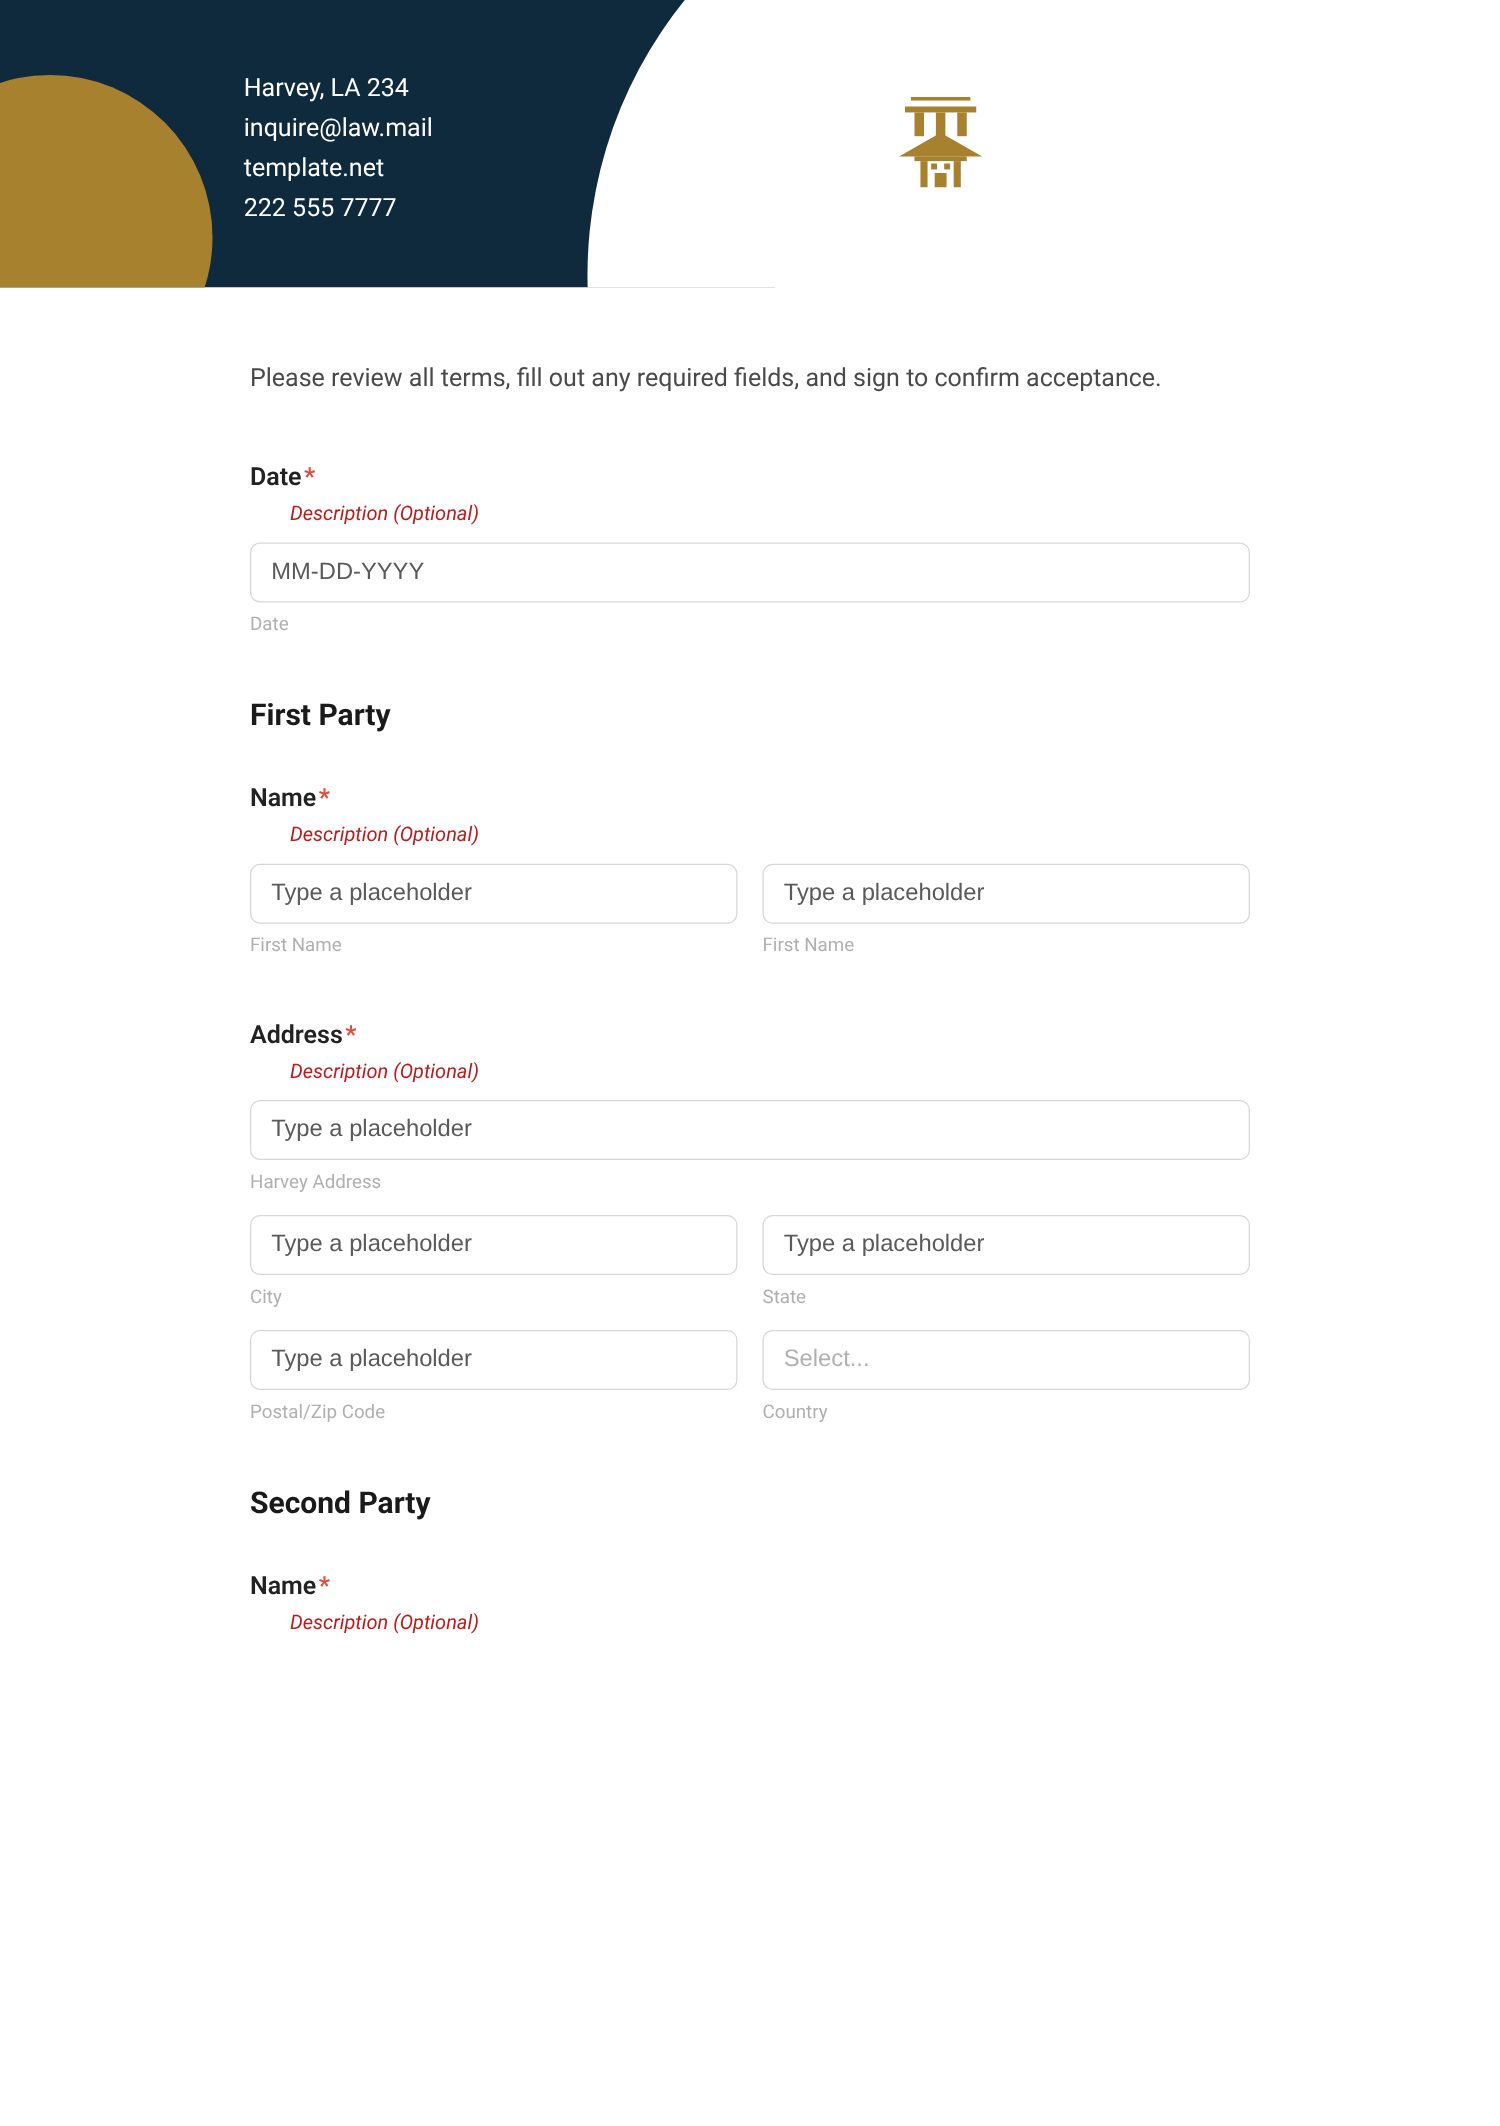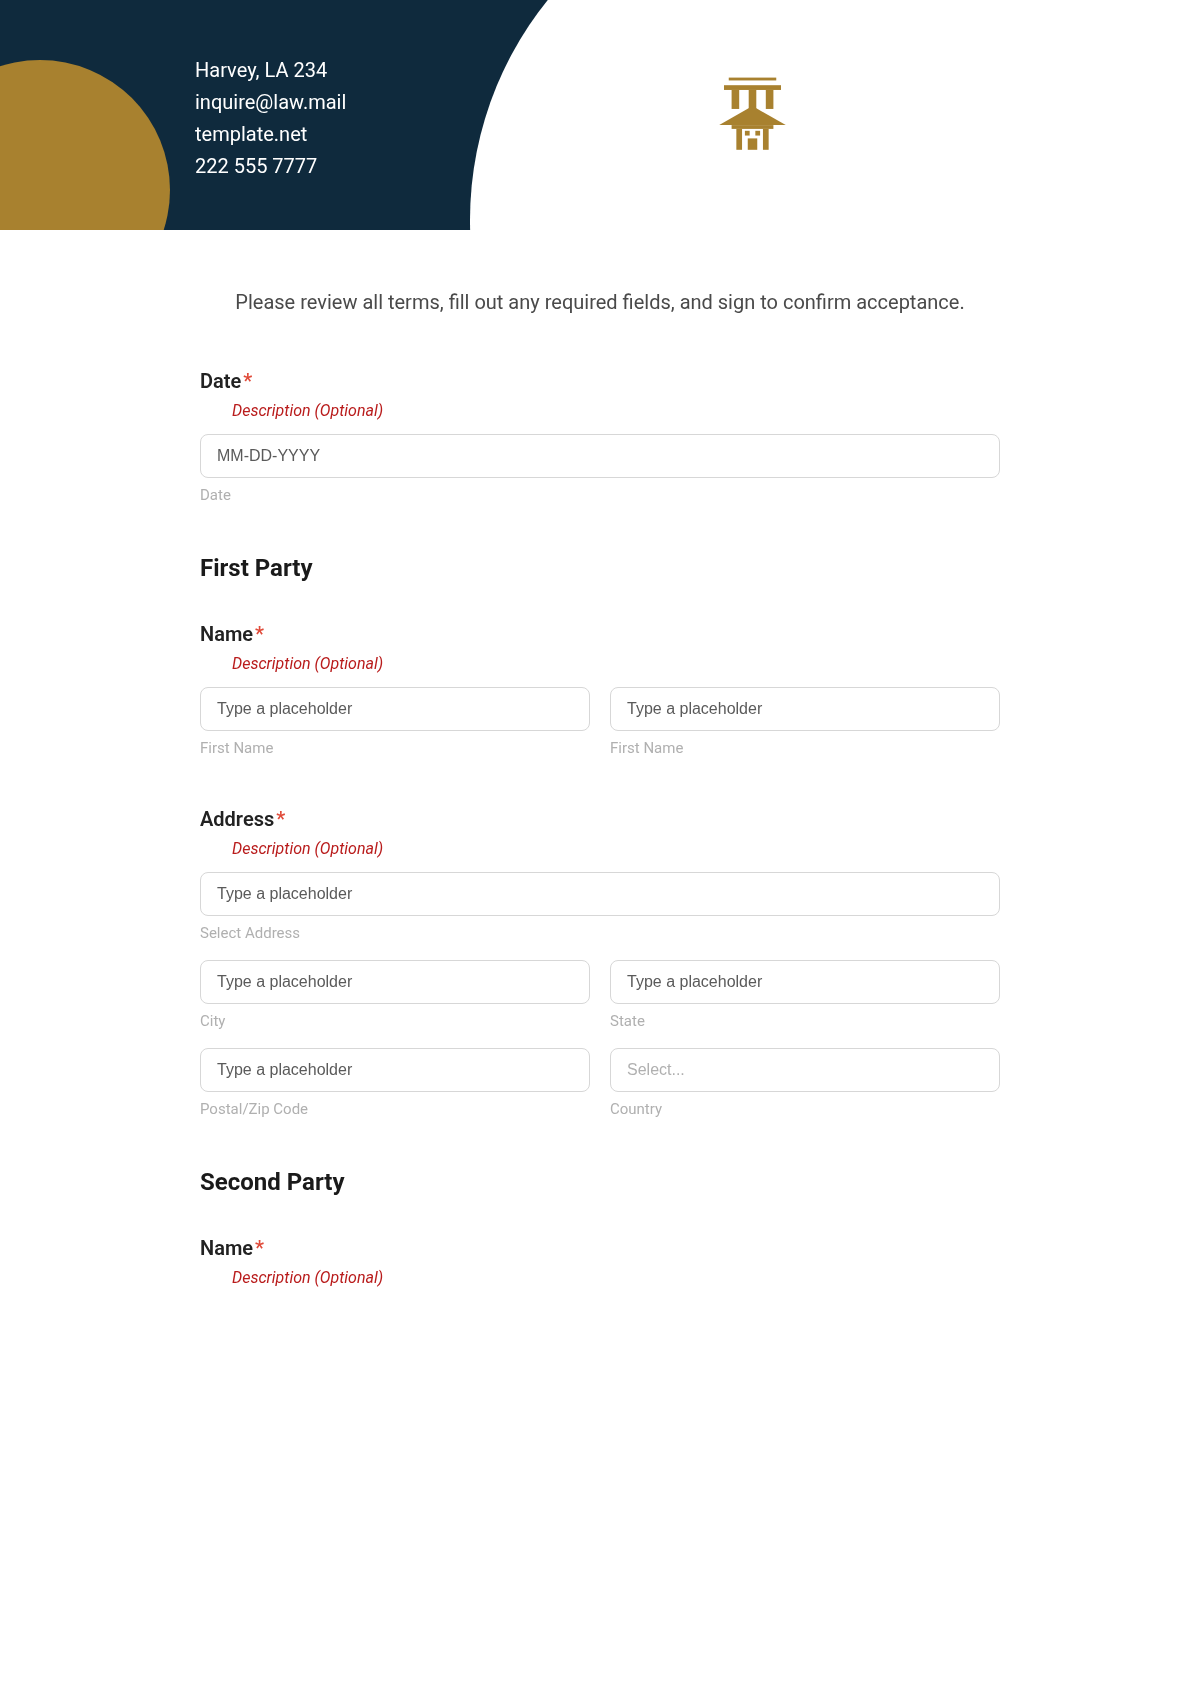--- a/index.html
+++ b/index.html
@@ -61,21 +61,21 @@
     padding: 0 10px 40px 10px;
   }
   .title {
     text-align: center;
     font-size: 36px;
     font-weight: 700;
     color: #1a1a1a;
     margin-bottom: 30px;
   }
   .intro {
-    text-align: center;
+    text-align: left;
     font-size: 20px;
     color: #4a4a4a;
     margin-bottom: 55px;
   }
   .field-block { margin-bottom: 50px; }
   .field-label {
     font-size: 20px;
     font-weight: 600;
     color: #222;
   }
@@ -86,21 +86,21 @@
     font-style: italic;
     margin-top: 8px;
     margin-bottom: 14px;
     margin-left: 32px;
   }
   .input {
     width: 100%;
     border: 1px solid #d7d7d7;
     border-radius: 8px;
     padding: 12px 16px;
-    font-size: 16px;
+    font-size: 19px;
     color: #333;
     outline: none;
     background: #fff;
   }
   .input::placeholder { color: #5a5a5a; }
   .select-placeholder::placeholder { color: #b0b0b0; }
   .sublabel {
     font-size: 15px;
     color: #b0b0b0;
     margin-top: 8px;
@@ -184,21 +184,21 @@
   </div>
 
   <div class="field-block">
     <div class="field-label">
       <span>Address</span><span class="req">*</span>
     </div>
     <div class="desc">Description (Optional)</div>
 
     <div class="subfield">
       <input class="input" type="text" placeholder="Type a placeholder" style="">
-      <div class="sublabel">Select Address</div>
+      <div class="sublabel">Harvey Address</div>
     </div>
 
     <div class="row subfield">
       <div class="col">
         <input class="input" type="text" placeholder="Type a placeholder" style="">
         <div class="sublabel">City</div>
       </div>
       <div class="col">
         <input class="input" type="text" placeholder="Type a placeholder" style="">
         <div class="sublabel">State</div>

